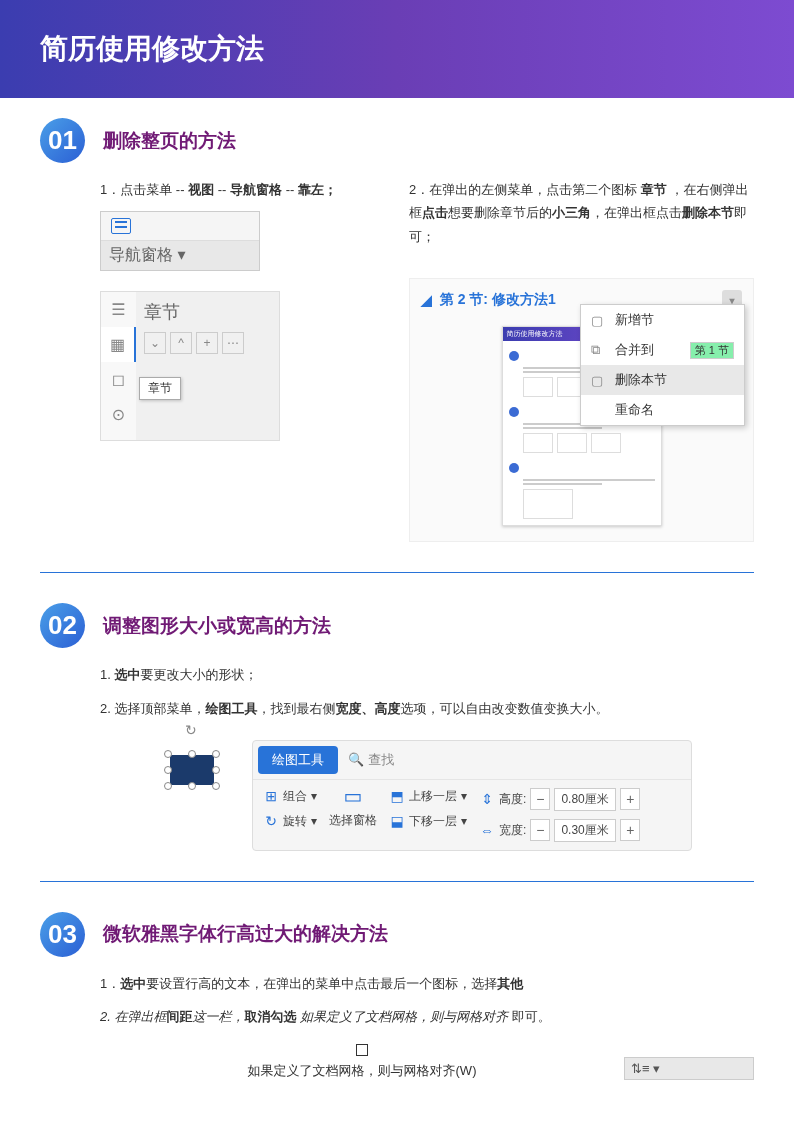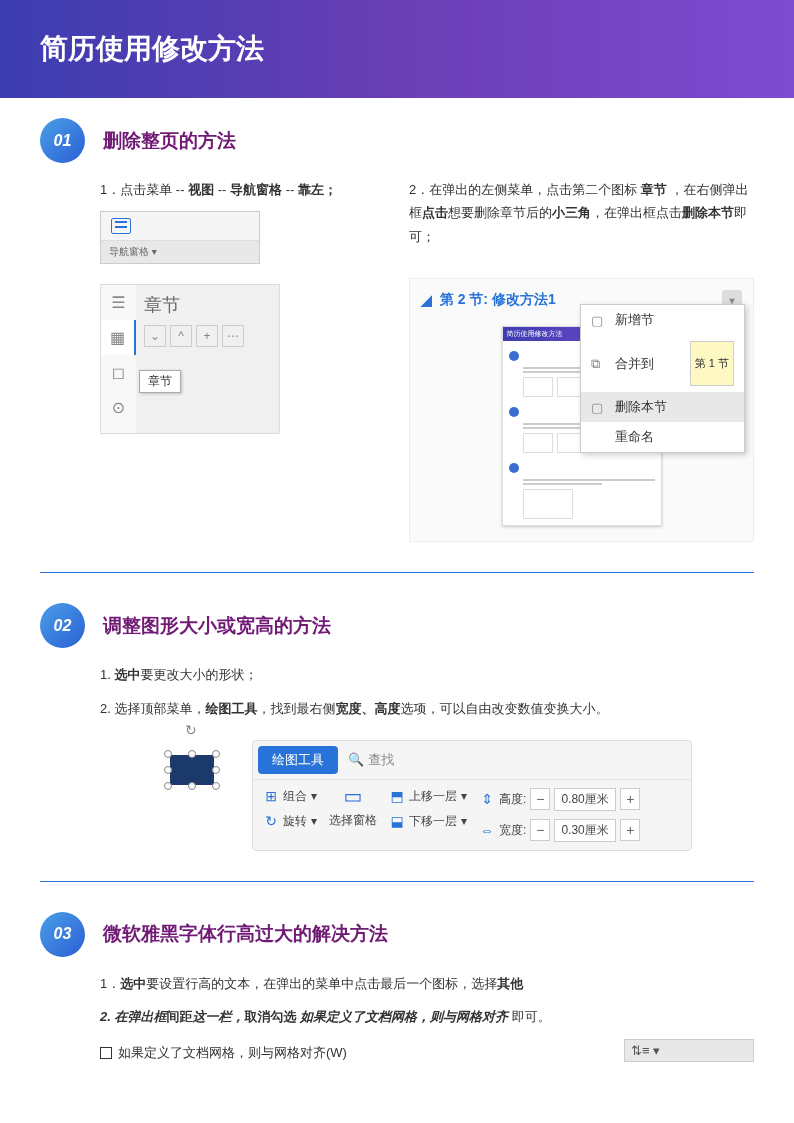--- a/index.html
+++ b/index.html
@@ -1,53 +1,53 @@
 <!DOCTYPE html>
 <html><head>
 <meta charset="utf-8">
 <style>
 * { margin: 0; padding: 0; box-sizing: border-box; }
 body { font-family: "Microsoft YaHei", sans-serif; width: 794px; background: #fff; color: #333; }
 .header { background: linear-gradient(90deg, #3b3db0 0%, #6a3eb5 50%, #7d4bd1 100%); color: #fff; padding: 30px 40px; font-size: 28px; font-weight: bold; }
 .content { padding: 20px 40px; }
 .section { margin-bottom: 20px; }
 .section-header { display: flex; align-items: center; gap: 18px; margin-bottom: 15px; }
-.badge { width: 45px; height: 45px; border-radius: 50%; background: linear-gradient(135deg, #4a9fe8 0%, #2b5fd4 100%); color: #fff; display: flex; align-items: center; justify-content: center; font-size: 16px; font-weight: bold; font-style: italic; }
+.badge { width: 45px; height: 45px; border-radius: 50%; background: linear-gradient(135deg, #4a9fe8 0%, #2b5fd4 100%); color: #fff; display: flex; align-items: center; justify-content: center; font-size: 26px; font-weight: bold; }
 .section-title { color: #701a75; font-size: 19px; font-weight: bold; }
 .two-col { display: flex; gap: 40px; justify-content: space-between; }
 .col { flex: 1; }
 .instr { font-size: 13px; line-height: 1.8; margin-bottom: 10px; }
 .instr b { font-weight: bold; }
 .ui-box { border: 1px solid #ccc; background: #f5f5f5; display: inline-block; font-size: 13px; }
 .nav-pane { width: 160px; }
 .nav-top { padding: 6px 10px; display: flex; align-items: center; gap: 6px; }
 .nav-icon { width: 20px; height: 16px; border: 1.5px solid #2873d8; border-radius: 2px; position: relative; }
 .nav-icon::before { content:''; position:absolute; left:3px; top:2px; right:3px; height:2px; background:#2873d8; }
 .nav-icon::after { content:''; position:absolute; left:3px; top:7px; right:3px; height:2px; background:#2873d8; }
-.nav-label-row { background:#e8e8e8; padding:4px 8px; font-size:10px; color:#666; border-top:1px solid #ddd; }
+.nav-label-row { background:#e8e8e8; padding:4px 8px; font-size:16px; color:#666; border-top:1px solid #ddd; }
 .dropdown-menu { background:#fff; border:1px solid #ccc; width:120px; }
 .menu-item { padding:6px 30px; font-size:13px; cursor:pointer; position:relative; }
 .menu-item.checked::before { content:'✓'; position:absolute; left:10px; color:#333; }
 .sidebar-ui { width:180px; background:#f0f0f0; border:1px solid #ddd; display:flex; }
 .sidebar-icons { width:35px; background:#f8f8f8; display:flex; flex-direction:column; }
 .side-ic { height:35px; display:flex; align-items:center; justify-content:center; color:#888; font-size:16px; cursor:pointer; }
 .side-ic.active { background:#fff; border-right:2px solid #2873d8; }
 .sidebar-main { flex:1; padding:8px; }
 .sidebar-title { font-size:18px; color:#666; margin-bottom:8px; }
 .sidebar-tools { display:flex; gap:4px; }
 .tool-sq { width:22px; height:22px; border:1px solid #ccc; display:flex; align-items:center; justify-content:center; font-size:12px; color:#888; }
 .tooltip { background:#fff; border:1px solid #aaa; padding:2px 8px; font-size:12px; box-shadow:1px 1px 3px rgba(0,0,0,0.2); display:inline-block; margin-top:5px; margin-left:28px; }
 .chapter-header { display:flex; align-items:center; gap:8px; padding:6px; color:#2873d8; font-size:14px; font-weight:bold; }
 .chapter-triangle { color:#2873d8; }
 .dropdown-square { width:20px; height:20px; background:#ddd; border-radius:3px; margin-left:auto; display:flex; align-items:center; justify-content:center; font-size:10px; color:#888; }
 .context-menu { background:#fff; border:1px solid #ccc; box-shadow:2px 2px 6px rgba(0,0,0,0.2); width:165px; font-size:13px; position:absolute; left:170px; top:25px; }
 .ctx-item { padding:6px 10px; display:flex; align-items:center; gap:8px; cursor:pointer; }
 .ctx-item.highlighted { background:#e8e8e8; }
 .ctx-icon { width:16px; font-size:13px; color:#888; }
-.small-select { background:#fef9c3; border:1px solid #ccc; padding:14px 4px; font-size:11px; margin-left:auto; }
+.small-select { background:#86efac; border:1px solid #ccc; padding:0 4px; font-size:11px; margin-left:auto; }
 .thumbnail { width:160px; height:200px; border:1px solid #ddd; background:#fff; box-shadow:0 1px 3px rgba(0,0,0,0.2); }
 .thumb-header { background: linear-gradient(90deg, #3b3db0, #7d4bd1); height:14px; display:flex; align-items:center; padding:0 4px; }
 .thumb-header-text { font-size:7px; color:#fff; }
 .thumb-body { padding:6px; }
 .thumb-sec { margin-bottom:6px; }
 .thumb-badge { width:10px; height:10px; border-radius:50%; background:#3b6bd4; display:inline-block; }
 .thumb-lines { margin-left:14px; }
 .thumb-line { height:2px; background:#ccc; margin:2px 0; }
 .thumb-line.short { width:60%; }
 .thumb-boxes { display:flex; gap:4px; margin:4px 0 0 14px; }
@@ -70,23 +70,23 @@
 .dim-row { display:flex; align-items:center; gap:4px; }
 .dim-input { background:#fff; border:1px solid #ccc; padding:2px 6px; width:62px; font-size:12px; text-align:left; }
 .dim-btn { background:#fff; border:1px solid #ccc; width:20px; height:22px; display:flex; align-items:center; justify-content:center; font-size:14px; color:#666; }
 .linespacing-ui { width:130px; border:1px solid #ccc; background:#fff; font-size:13px; }
 .ls-header { background:#e8e8e8; padding:3px 6px; display:flex; align-items:center; }
 .ls-icon { font-size:13px; color:#555; }
 .ls-list { padding:4px 0; }
 .ls-item { padding:5px 30px; position:relative; }
 .ls-item.checked::before { content:'✓'; position:absolute; left:10px; color:#555; }
 .section3 { display:flex; align-items:flex-end; }
-.checkbox-row { display:flex; align-items:center; gap:6px; font-size:13px; margin-top:15px; }
+.checkbox-row { display:flex; align-items:center; gap:6px; font-size:13px; margin-top:15px;flex-direction:column; }
 .checkbox { width:12px; height:12px; border:1px solid #333; }
-em { font-style: italic; font-weight: bold; }
+em { font-style: italic; }
 </style>
 </head>
 <body>
 
 <div class="header">
   <span>简历使用修改方法</span>
 </div>
 
 <div class="content">
 

